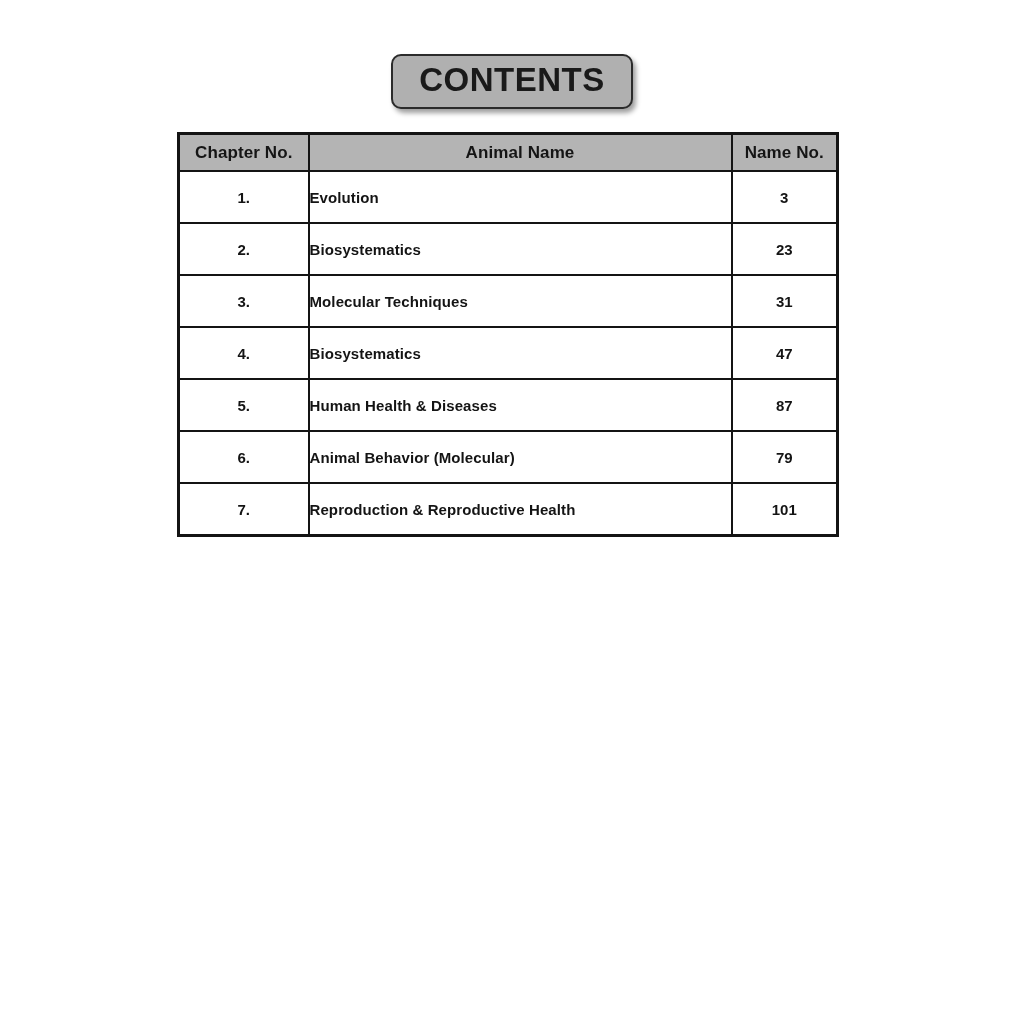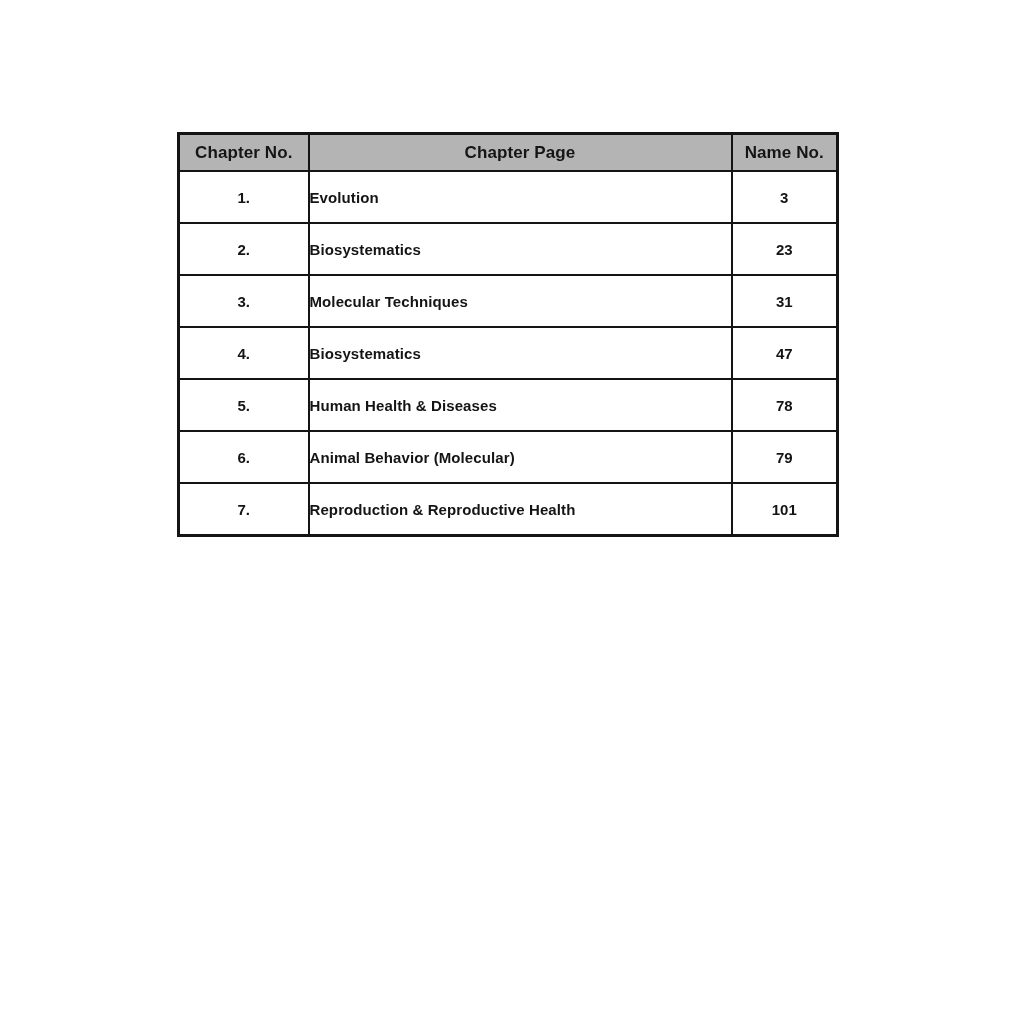--- a/index.html
+++ b/index.html
@@ -105,31 +105,36 @@
   .toc-table {
     outline: 0;
     border: 3px solid #141414;
   }
 </style>
 </head>
 <body>
 
 <div class="page">
 
+  <div class="title-wrap">
+    <div class="title-badge">
+      <span class="title-text">CONTENTS</span>
+    </div>
+  </div>
 
   <table class="toc-table">
     <colgroup>
       <col class="col-no">
       <col class="col-name">
       <col class="col-page">
     </colgroup>
     <thead>
       <tr>
         <th>Chapter No.</th>
-        <th>Chapter Page</th>
+        <th>Animal Name</th>
         <th>Name No.</th>
       </tr>
     </thead>
     <tbody>
       <tr>
         <td class="cell-no">1.</td>
         <td class="cell-name">Evolution</td>
         <td class="cell-page">3</td>
       </tr>
       <tr>
@@ -143,21 +148,21 @@
         <td class="cell-page">31</td>
       </tr>
       <tr>
         <td class="cell-no">4.</td>
         <td class="cell-name">Biosystematics</td>
         <td class="cell-page">47</td>
       </tr>
       <tr>
         <td class="cell-no">5.</td>
         <td class="cell-name">Human Health &amp; Diseases</td>
-        <td class="cell-page">78</td>
+        <td class="cell-page">87</td>
       </tr>
       <tr>
         <td class="cell-no">6.</td>
         <td class="cell-name">Animal Behavior (Molecular)</td>
         <td class="cell-page">79</td>
       </tr>
       <tr>
         <td class="cell-no">7.</td>
         <td class="cell-name">Reproduction &amp; Reproductive Health</td>
         <td class="cell-page">101</td>

